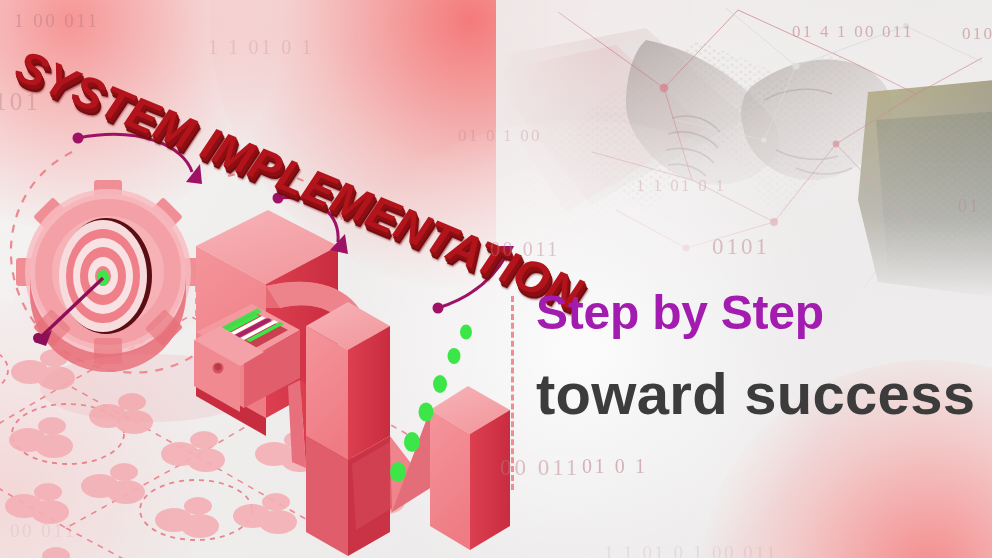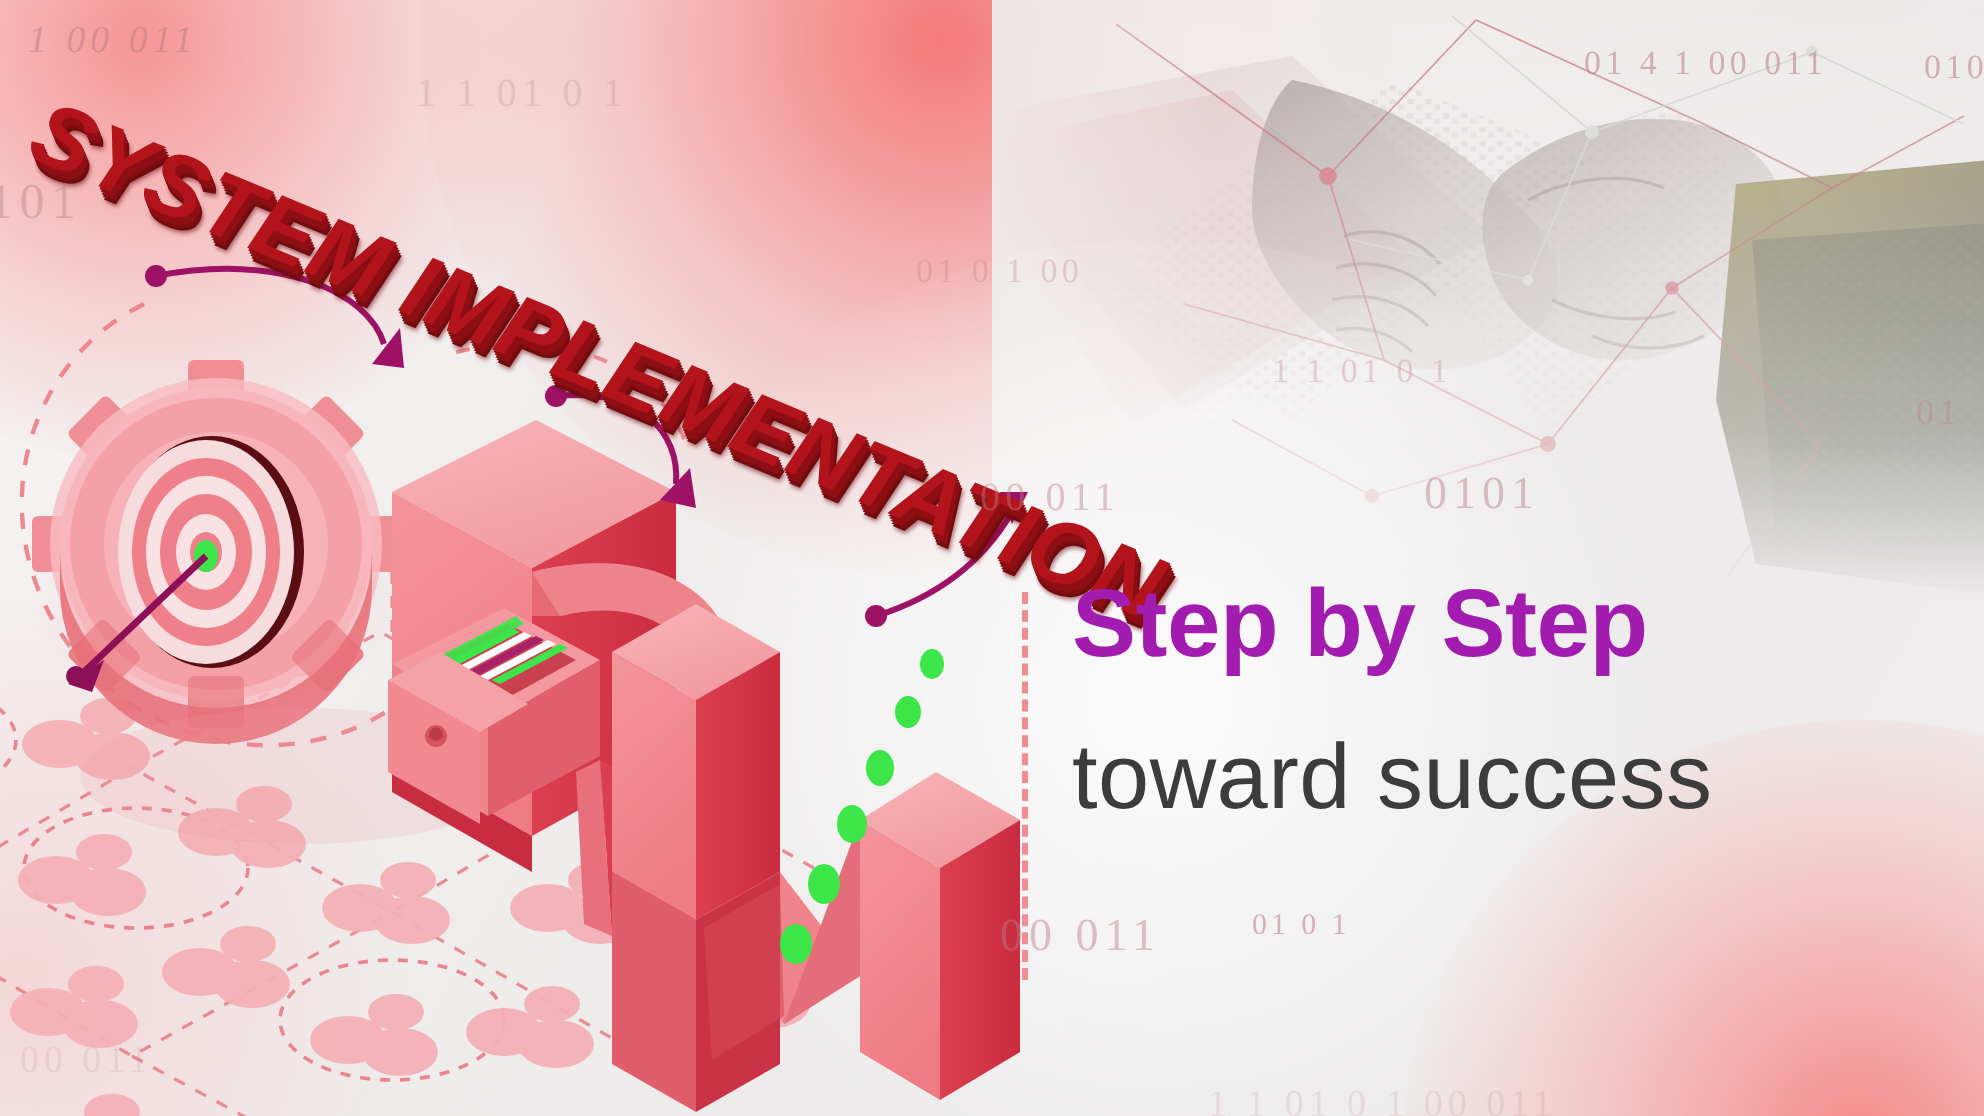--- a/index.html
+++ b/index.html
@@ -58,21 +58,21 @@
     border-left:3px dashed #ef8d92;}
 
   
   .rtext{position:absolute;left:536px;top:288px;width:440px;}
   .rtext .line1{
     font-family:"Liberation Sans",sans-serif;
     font-weight:bold;font-size:48px;line-height:1.04;
     color:#a21caf;letter-spacing:-.005em;margin:0;}
   .rtext .line2{
     font-family:"Liberation Sans",sans-serif;
-    font-weight:normal;font-size:46px;line-height:1.05;
+    font-weight:bold;font-size:58px;line-height:1.05;
     color:#3c3c3c;letter-spacing:.005em;margin:26px 0 0 0;}
 </style>
 </head>
 <body>
 
 <div id="stage">
 
   <div class="bg-base"></div>
   <div class="glow glow-topleft"></div>
   <div class="glow glow-topmid"></div>
@@ -446,32 +446,32 @@
 
       <g stroke="#ec7c86" stroke-width="2" stroke-dasharray="7 7" fill="none" opacity="0.85">
         <path d="M228,56 C286,42 330,66 344,104"></path>
       </g>
     </svg>
   </div>
 
   <div class="sysimp">SYSTEM IMPLEMENTATION</div>
 
   <div id="binary-layer">
-      <span class="bin" style="left: 14px; top: 10px; font-size: 19px; opacity: 0.5; font-style: italic;">1  00  011</span>
+      <span class="bin" style="left: 14px; top: 10px; font-size: 19px; opacity: 0.5;">1  00  011</span>
       <span class="bin" style="left: 208px; top: 36px; font-size: 20px; opacity: 0.24;">1 1     01 0 1</span>
       <span class="bin" style="left: -6px; top: 88px; font-size: 25px; opacity: 0.4;">101</span>
       <span class="bin" style="left: 458px; top: 126px; font-size: 17px; opacity: 0.3;">01 0 1  00</span>
       <span class="bin" style="left: 636px; top: 176px; font-size: 17px; opacity: 0.3;">1 1     01 0 1</span>
       <span class="bin" style="left: 792px; top: 22px; font-size: 17px; opacity: 0.55;">01 4 1  00  011</span>
       <span class="bin" style="left: 962px; top: 24px; font-size: 17px; opacity: 0.55;">0101</span>
       <span class="bin" style="left: 490px; top: 238px; font-size: 20px; opacity: 0.42;">00  011</span>
       <span class="bin" style="left: 712px; top: 234px; font-size: 23px; opacity: 0.45;">0101</span>
       <span class="bin" style="left: 958px; top: 196px; font-size: 18px; opacity: 0.35;">01</span>
       <span class="bin" style="left: 500px; top: 455px; font-size: 23px; opacity: 0.45;">00  011</span>
-      <span class="bin" style="left: 582px; top: 455px; font-size: 15px; opacity: 0.55; margin-left: 44px;">01 0 1</span>
+      <span class="bin" style="left: 582px; top: 455px; font-size: 20px; opacity: 0.55;">01 0 1</span>
       <span class="bin" style="left: 604px; top: 542px; font-size: 19px; opacity: 0.16;">1 1      01 0 1  00  011</span>
       <span class="bin" style="left: 10px; top: 520px; font-size: 19px; opacity: 0.14;">00 011</span>
     </div>
 
   <div class="divider"></div>
 
   <div class="rtext">
     <p class="line1">Step by Step</p>
     <p class="line2">toward success</p>
   </div>

